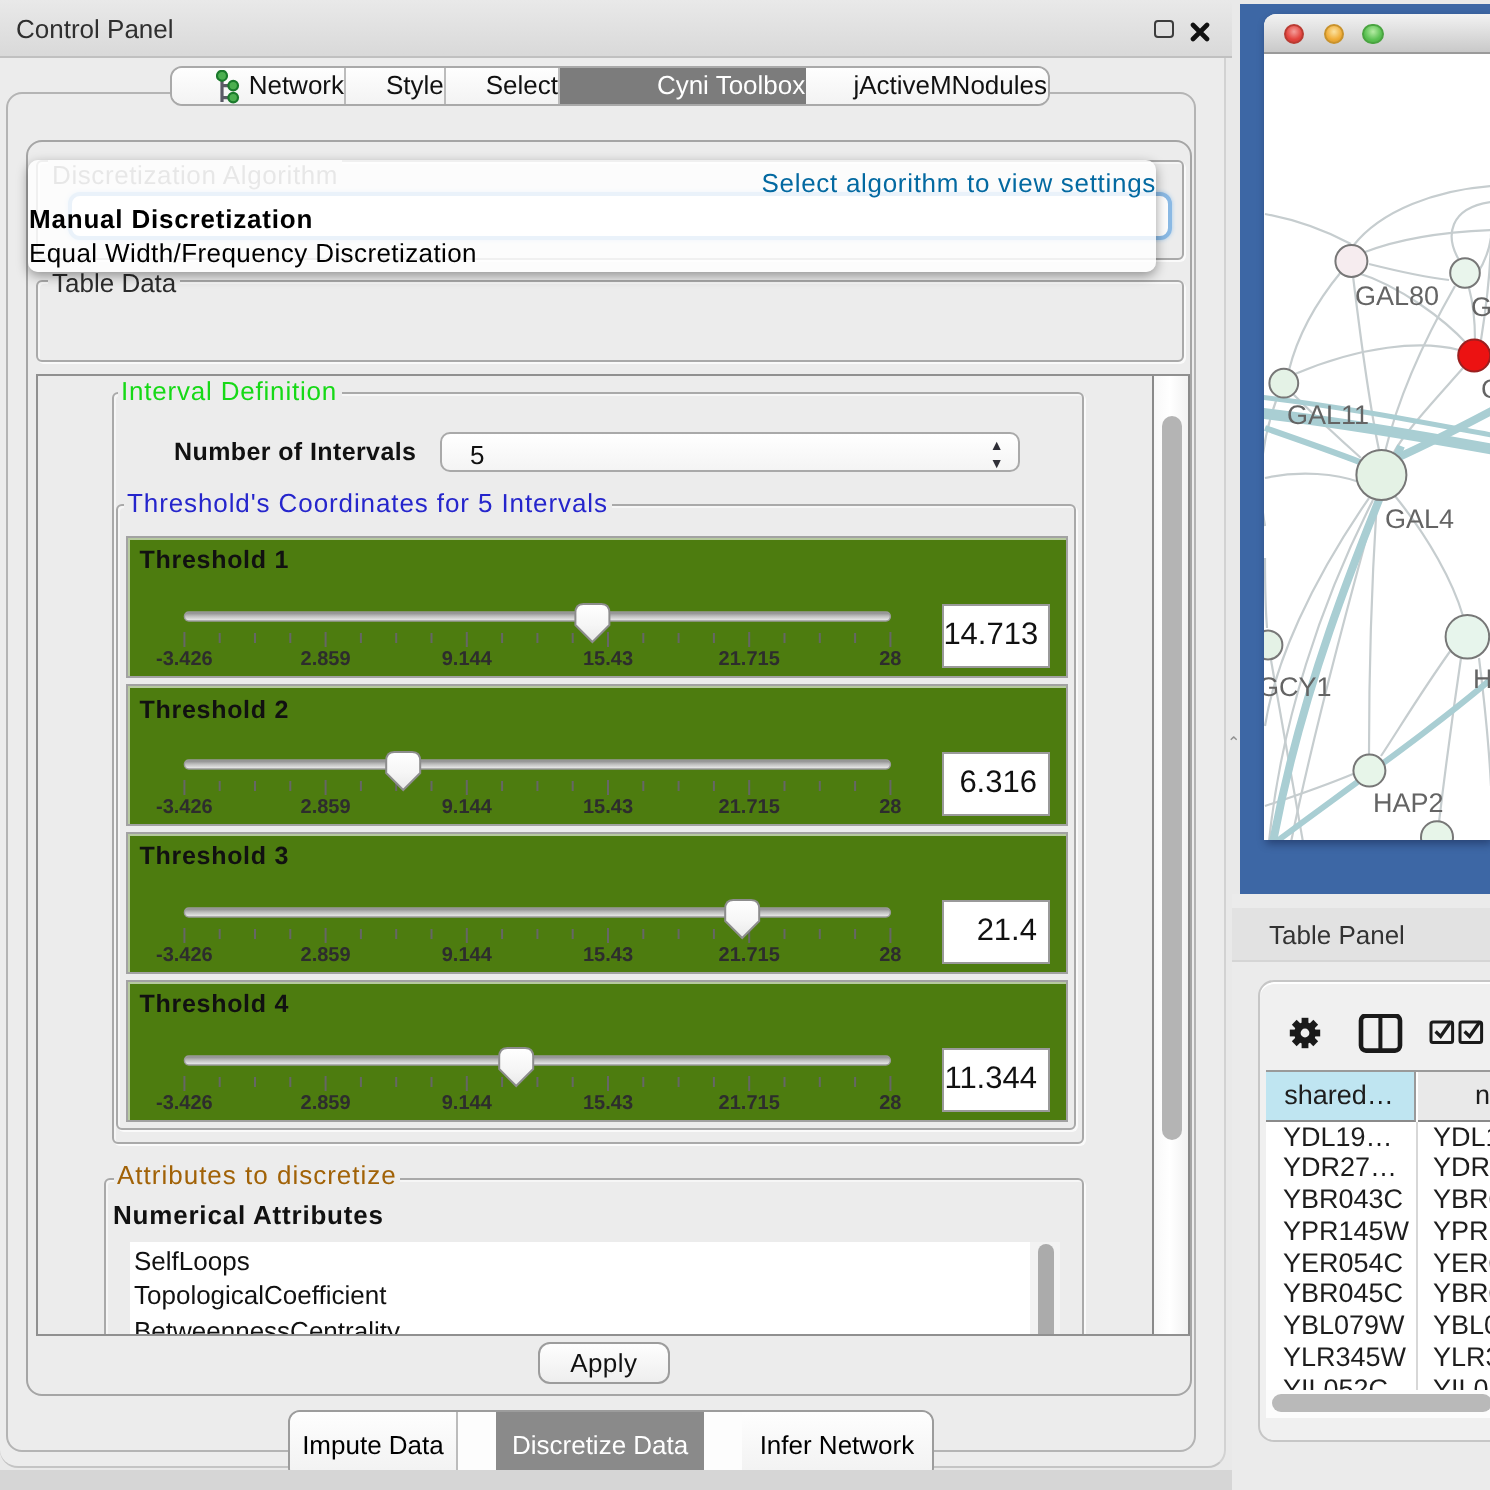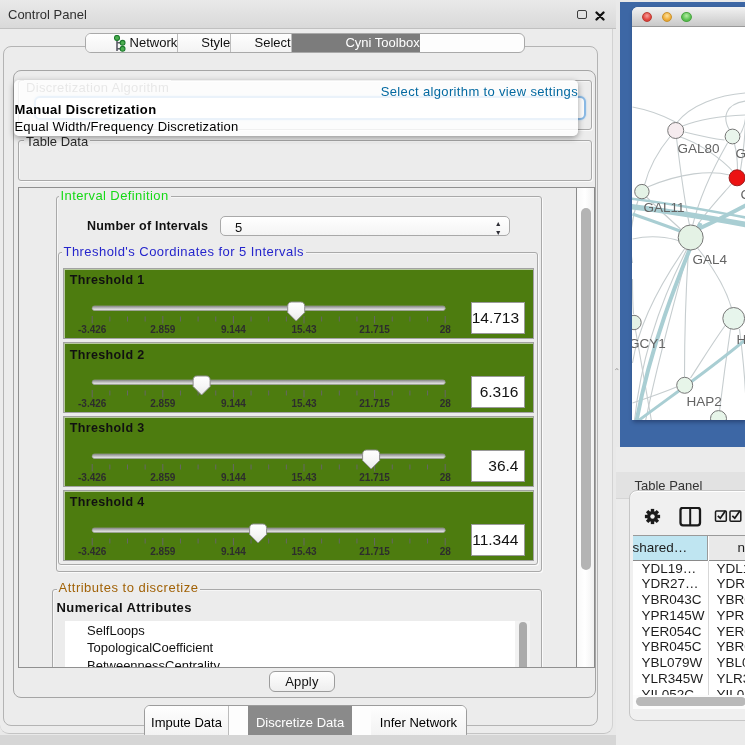--- a/index.html
+++ b/index.html
@@ -57,20 +57,21 @@
     <svg width="12" height="17" viewBox="0 0 12 17" style="margin-right:4px;margin-top:1px;">
       <path d="M3 4 L3 16 M3 7.8 L8.2 7.8 M3 13.8 L8.2 13.8" stroke="#5a5a66" stroke-width="1.6" fill="none"></path>
       <circle cx="3" cy="2.9" r="2.5" fill="#4caf50" stroke="#1b7a2c" stroke-width="1.1"></circle>
       <circle cx="8.6" cy="7.8" r="2.4" fill="#4caf50" stroke="#1b7a2c" stroke-width="1.1"></circle>
       <circle cx="8.6" cy="13.8" r="2.4" fill="#4caf50" stroke="#1b7a2c" stroke-width="1.1"></circle>
     </svg>
     Network</div>
   <div class="seg" style="width:52.9px;">Style</div>
   <div class="seg" style="width:60.5px;">Select</div>
   <div class="seg sel" style="width:128px;padding-left:36px;">Cyni Toolbox</div>
+  <div class="seg" style="width:128.3px;">jActiveMNodules</div>
 </div>
 
 <div class="abs" style="left:2.5px;top:45.5px;width:595px;height:680px;border:1px solid #b4b4b4;border-radius:8px;"></div>
 <div id="content"></div>
 
 <div class="grpbrd" style="left:18px;top:80px;width:574px;height:50px;"></div>
 <div class="abs" style="left:24px;top:79.5px;font-size:13px;letter-spacing:0.3px;color:#7d7d7d;background:#ececec;padding:0 2px;">Discretization Algorithm</div>
 <div class="abs" style="left:34px;top:96px;width:552px;height:24px;border:2px solid #8ab9e4;border-radius:6px;box-shadow:0 0 2px #a5cbec;background:#fdfdfd;"></div>
 
 <div class="abs" style="left:24px;top:134px;font-size:13px;color:#2b2b2b;background:#ececec;padding:0 2px;z-index:6;">Table Data</div>
@@ -165,21 +166,21 @@
         <rect x="28.2" y="37" width="353" height="4.5" rx="2.2" fill="url(#tgu3)" stroke="#9b9b9b" stroke-width="0.7"></rect>
         <path d="M28.20 47 L28.20 54.5 M45.85 47.5 L45.85 52.5 M63.50 47.5 L63.50 52.5 M81.15 47.5 L81.15 52.5 M98.80 47 L98.80 54.5 M116.45 47.5 L116.45 52.5 M134.10 47.5 L134.10 52.5 M151.75 47.5 L151.75 52.5 M169.40 47 L169.40 54.5 M187.05 47.5 L187.05 52.5 M204.70 47.5 L204.70 52.5 M222.35 47.5 L222.35 52.5 M240.00 47 L240.00 54.5 M257.65 47.5 L257.65 52.5 M275.30 47.5 L275.30 52.5 M292.95 47.5 L292.95 52.5 M310.60 47 L310.60 54.5 M328.25 47.5 L328.25 52.5 M345.90 47.5 L345.90 52.5 M363.55 47.5 L363.55 52.5 M381.20 47 L381.20 54.5" stroke="#666" stroke-width="1" fill="none"></path>
         <text x="28.2" y="63.5" font-size="10" font-weight="bold" fill="#2d2d2d" text-anchor="middle" font-family="Liberation Sans, sans-serif">-3.426</text>
         <text x="98.8" y="63.5" font-size="10" font-weight="bold" fill="#2d2d2d" text-anchor="middle" font-family="Liberation Sans, sans-serif">2.859</text>
         <text x="169.4" y="63.5" font-size="10" font-weight="bold" fill="#2d2d2d" text-anchor="middle" font-family="Liberation Sans, sans-serif">9.144</text>
         <text x="240.0" y="63.5" font-size="10" font-weight="bold" fill="#2d2d2d" text-anchor="middle" font-family="Liberation Sans, sans-serif">15.43</text>
         <text x="310.6" y="63.5" font-size="10" font-weight="bold" fill="#2d2d2d" text-anchor="middle" font-family="Liberation Sans, sans-serif">21.715</text>
         <text x="381.2" y="63.5" font-size="10" font-weight="bold" fill="#2d2d2d" text-anchor="middle" font-family="Liberation Sans, sans-serif">28</text>
         <path d="M298.6 37.5 Q298.6 33 302.6 33 L311.6 33 Q315.6 33 315.6 37.5 L315.6 43.5 L307.1 52 L298.6 43.5 Z" fill="url(#thu3)" stroke="#8d8d8d" stroke-width="1"></path>
       </svg>
-    <div class="thval">36.4</div>
+    <div class="thval">21.4</div>
     </div>
   <div class="thbox" style="top:302px;">
       <div class="tht">Threshold 4</div>
     <svg class="thsvg" width="471" height="71" viewBox="0 0 471 71">
         <defs>
           <linearGradient id="tgu4" x1="0" y1="0" x2="0" y2="1">
             <stop offset="0" stop-color="#838383"></stop>
             <stop offset="0.45" stop-color="#bdbdbd"></stop>
             <stop offset="1" stop-color="#f0f0f0"></stop>
           </linearGradient>
@@ -199,21 +200,21 @@
         <text x="381.2" y="63.5" font-size="10" font-weight="bold" fill="#2d2d2d" text-anchor="middle" font-family="Liberation Sans, sans-serif">28</text>
         <path d="M185.6 37.5 Q185.6 33 189.6 33 L198.6 33 Q202.6 33 202.6 37.5 L202.6 43.5 L194.1 52 L185.6 43.5 Z" fill="url(#thu4)" stroke="#8d8d8d" stroke-width="1"></path>
       </svg>
     <div class="thval">11.344</div>
     </div>
 
   <div class="grpbrd" style="left:33px;top:401.5px;width:490px;height:90px;"></div>
   <div class="grptitle" style="left:37.5px;top:393px;color:#a16207;letter-spacing:0.5px;">Attributes to discretize</div>
   <div class="abs bold" style="left:37.5px;top:412px;font-size:13px;letter-spacing:0.4px;color:#111;">Numerical Attributes</div>
   <div class="abs" style="left:46px;top:433.5px;width:449.5px;height:60px;background:#fff;font-size:13px;color:#111;">
-    <div style="padding:1px 0 0 22px;line-height:17.3px;">SelfLoops<br>TopologicalCoefficient<br>BetweennessCentrality</div>
+    <div style="padding:1px 0 0 2px;line-height:17.3px;">SelfLoops<br>TopologicalCoefficient<br>BetweennessCentrality</div>
   </div>
   <div class="abs" style="left:496px;top:433.5px;width:14.5px;height:60px;background:#f2f2f2;">
     <div class="abs" style="left:4px;top:1px;width:8px;height:60px;background:#ababab;border-radius:4px;"></div>
   </div>
 
   <div class="abs" style="left:557px;top:0;width:21px;height:481px;background:linear-gradient(90deg,#f8f8f8,#ffffff 40%,#ededed);border-left:1px solid #8a8a8a;">
     <div class="abs" style="left:4px;top:20.5px;width:10px;height:362px;background:#b4b4b4;border-radius:5.5px;"></div>
   </div>
 </div>
 
@@ -291,21 +292,21 @@
       <text x="740.0" y="198.0" font-size="13.5" fill="#646464" font-family="Liberation Sans, sans-serif">CC</text>
       <text x="643.0" y="211.0" font-size="13.5" fill="#646464" font-family="Liberation Sans, sans-serif">GAL11</text>
       <text x="692.0" y="263.0" font-size="13.5" fill="#646464" font-family="Liberation Sans, sans-serif">GAL4</text>
       <text x="628.5" y="347.0" font-size="13.5" fill="#646464" font-family="Liberation Sans, sans-serif">GCY1</text>
       <text x="736.0" y="343.0" font-size="13.5" fill="#646464" font-family="Liberation Sans, sans-serif">HI</text>
       <text x="686.0" y="405.0" font-size="13.5" fill="#646464" font-family="Liberation Sans, sans-serif">HAP2</text>
     </svg>
 </div>
 
 <div class="abs" style="left:616px;top:447px;width:129px;height:298px;background:#ebebeb;"></div>
-<div class="abs" style="left:616px;top:472px;width:129px;height:26.5px;background:#e2e2e2;border-bottom:1px solid #d5d5d5;">
+<div class="abs" style="left:616px;top:454px;width:129px;height:26.5px;background:#e2e2e2;border-bottom:1px solid #d5d5d5;">
   <span class="abs" style="left:18.5px;top:6px;font-size:13px;color:#333;">Table Panel</span>
 </div>
 
 <div class="abs" style="left:629px;top:489.5px;width:130px;height:231.5px;border:1px solid #c6c6c6;border-radius:8px;background:#f0f0f0;box-shadow:inset 0 1px 0 #fff;overflow:hidden;">
 
   <svg class="abs" style="left:14px;top:16px;" width="110" height="20" viewBox="0 0 110 20">
 
     <g transform="translate(8.5,9.5)">
       <g fill="#1a1a1a">
         <circle r="5.4"></circle>
@@ -328,21 +329,21 @@
 
     <g stroke="#1a1a1a" fill="none">
       <rect x="71.5" y="4" width="10.8" height="10.2" rx="1" stroke-width="1.5"></rect>
       <path d="M73.8 8.8 L76.3 11.2 L81.5 3.8" stroke-width="1.7"></path>
       <rect x="86" y="4" width="10.8" height="10.2" rx="1" stroke-width="1.5"></rect>
       <path d="M88.3 8.8 L90.8 11.2 L96 3.8" stroke-width="1.7"></path>
     </g>
   </svg>
 
   <div class="abs" style="left:2.5px;top:44.5px;width:130px;height:160px;background:#fff;border-top:1px solid #9a9a9a;font-size:13.5px;color:#1d1d1d;">
-    <div class="abs" style="left:0;top:0;width:75px;height:24.5px;background:#bfe5f1;border-right:1px solid #9a9a9a;border-bottom:1px solid #8a8a8a;text-align:left;line-height:24px;">shared…</div>
+    <div class="abs" style="left:0;top:0;width:75px;height:24.5px;background:#bfe5f1;border-right:1px solid #9a9a9a;border-bottom:1px solid #8a8a8a;text-align:center;line-height:24px;">shared…</div>
     <div class="abs" style="left:76px;top:0;width:60px;height:24.5px;background:#e9e9e9;border-bottom:1px solid #8a8a8a;padding-left:29px;line-height:24px;">n</div>
     <div class="abs" style="left:0;top:24.5px;line-height:15.8px;padding-left:9px;white-space:pre;">YDL19…
 YDR27…
 YBR043C
 YPR145W
 YER054C
 YBR045C
 YBL079W
 YLR345W
 YIL052C</div>

